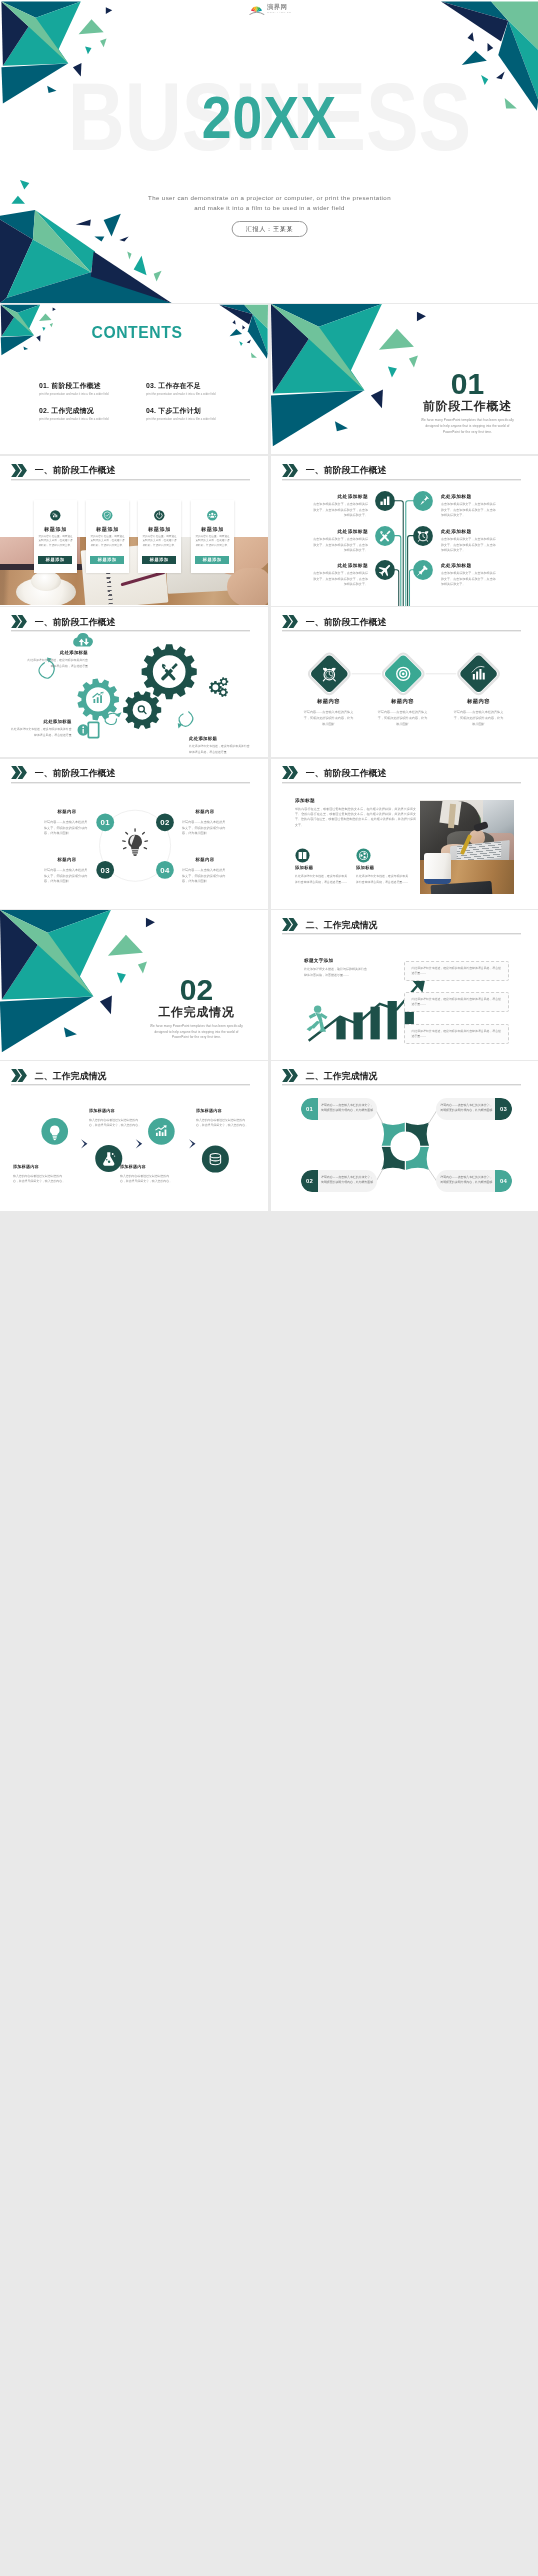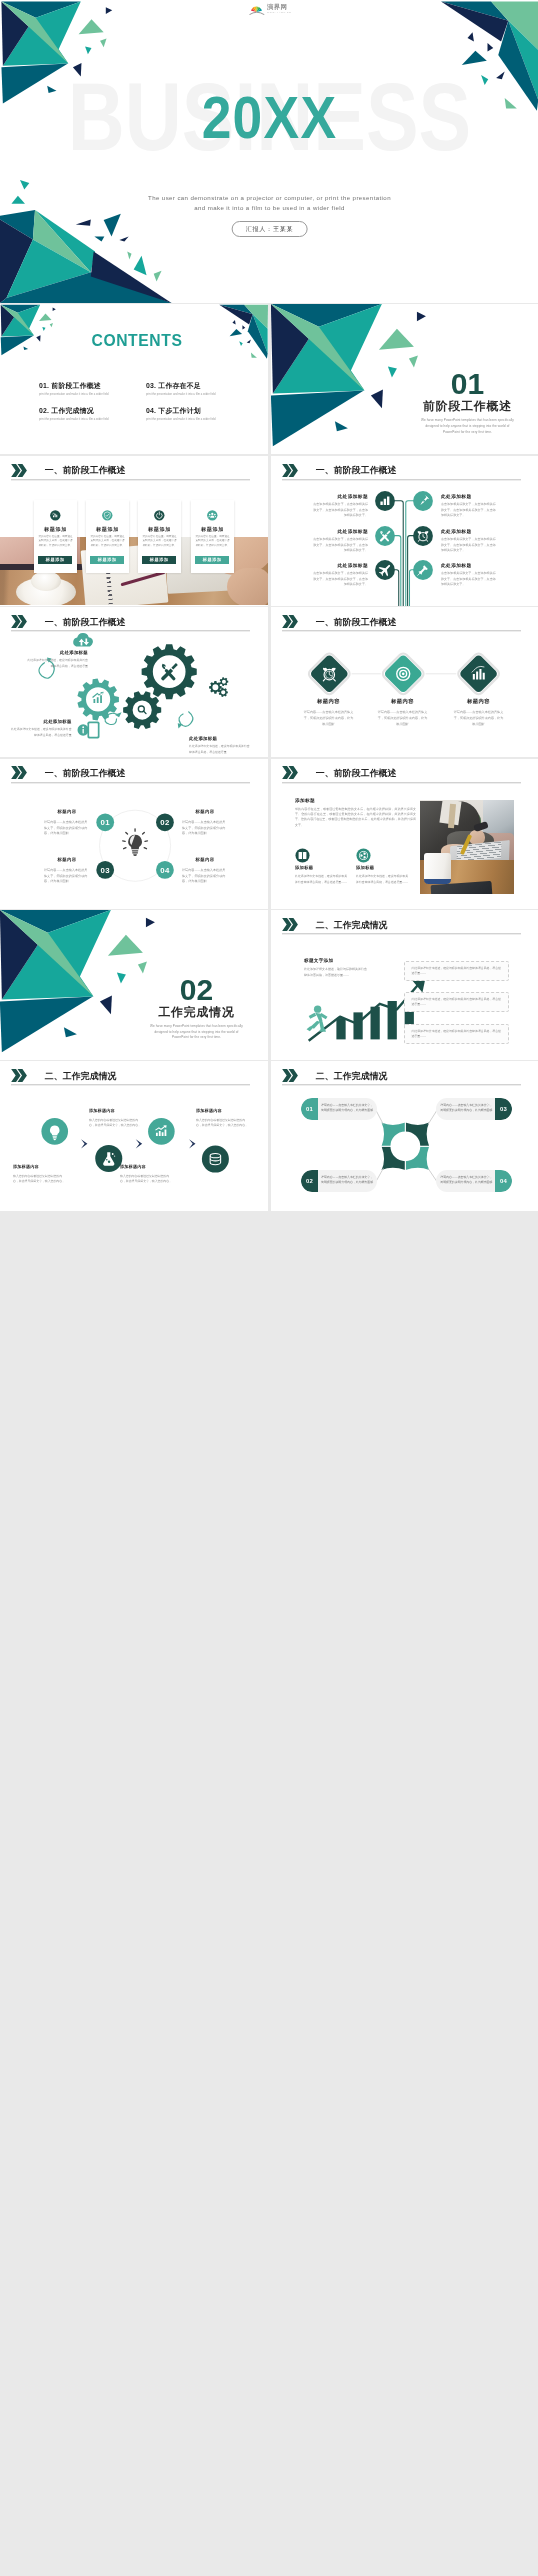--- a/index.html
+++ b/index.html
@@ -33,27 +33,27 @@
 
 .logo { position:absolute; left:249px; top:3.6px; width:43px; height:13px; }
 .logo svg { position:absolute; left:0; top:0; }
 .logo .lg-txt { position:absolute; left:18px; top:0.7px; font-size:6.4px; font-weight:bold;
   color:#909090; line-height:1; letter-spacing:0.4px; }
 .logo .lg-sub { position:absolute; left:18px; top:8.2px; font-size:1.9px; color:#aaa;
   letter-spacing:1px; line-height:1; }
 
 
 .hdr { position:absolute; left:11.4px; top:7.9px; display:flex; align-items:flex-end; }
-.hdr .ht { font-size:8.9px; font-weight:bold; color:#232323; margin-left:17px;
+.hdr .ht { font-size:8.9px; font-weight:bold; color:#232323; margin-left:7px;
   letter-spacing:0.1px; line-height:1; position:relative; top:-1.4px; }
 .hrule { position:absolute; left:11.4px; width:239px; top:23px; height:0.7px; background:#d2d2d2; }
 .hrule2 { position:absolute; left:11.4px; width:239px; top:24px; height:0.7px; background:#ededed; }
 
 
-.c-head { position:absolute; left:0; width:274px; text-align:center; top:29px; font-size:15.7px;
+.c-head { position:absolute; left:0; width:274px; text-align:center; top:21px; font-size:15.7px;
   font-weight:bold; color:#1f9e94; letter-spacing:0.6px; line-height:1; }
 .c-item { position:absolute; width:107px; }
 .c-item .ci-t { font-size:6.9px; font-weight:bold; color:#222; line-height:1; letter-spacing:0.2px;}
 .c-item .ci-d { font-size:2.7px; color:#9a9a9a; margin-top:3.6px; letter-spacing:0.04px; line-height:1;}
 
 
 .sec-num { position:absolute; left:125px; width:143px; text-align:center; top:65px;
   font-size:30px; font-weight:bold; color:#1c5249; line-height:1; letter-spacing:0px;}
 .sec-title { position:absolute; left:125px; width:143px; text-align:center; top:97px;
   font-size:11.8px; font-weight:bold; color:#2b2b2b; line-height:1; letter-spacing:0.9px;}

